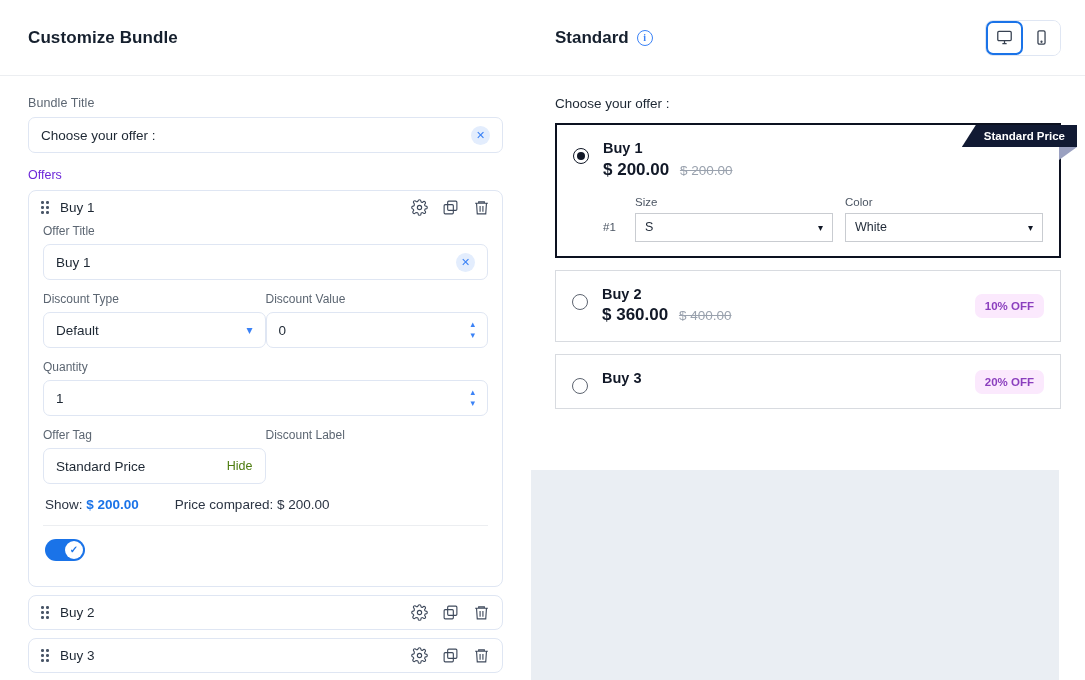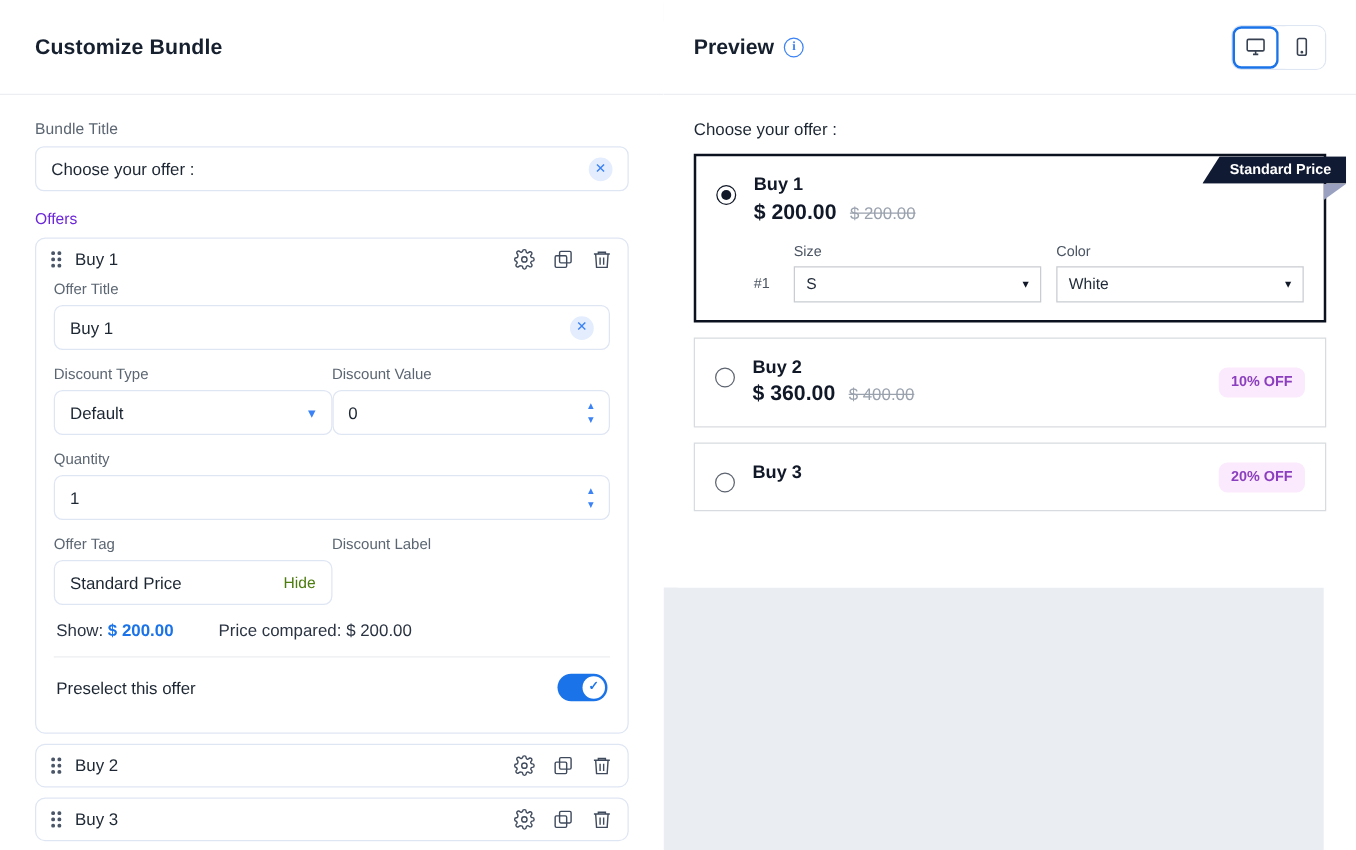--- a/index.html
+++ b/index.html
@@ -320,21 +320,20 @@
             </span>
             <span>
               <span class="lbl-b">Price compared:</span>
               <span>$ 200.00</span>
             </span>
           </div>
 
           <div class="divider"></div>
 
           <div class="preselect-row">
-            <span class="lbl">Preselect this offer</span>
             <span class="toggle">
               <span class="knob">✓</span>
             </span>
           </div>
         </div>
       </div>
 
       <div class="offer-collapsed">
         <span class="drag-handle">
             <i></i>
@@ -398,21 +397,21 @@
       </div>
 
     </div>
   </div>
 
   <div class="right-panel">
     <div class="right-bg"></div>
     <div class="preview-card">
 
       <div class="preview-header">
-        <span class="preview-title">Preview</span>
+        <span class="preview-title">Standard</span>
         <span class="info-icon">i</span>
         <span class="device-toggle">
           <span class="dev-btn active">
             <svg viewBox="0 0 24 24" fill="none" stroke="currentColor" stroke-width="1.8">
                 <rect x="2.5" y="3.5" width="19" height="13" rx="1.6"></rect>
                 <path d="M9 20.5h6M12 16.5v4"></path>
               </svg>
           </span>
           <span class="dev-btn">
             <svg viewBox="0 0 24 24" fill="none" stroke="currentColor" stroke-width="1.8">

